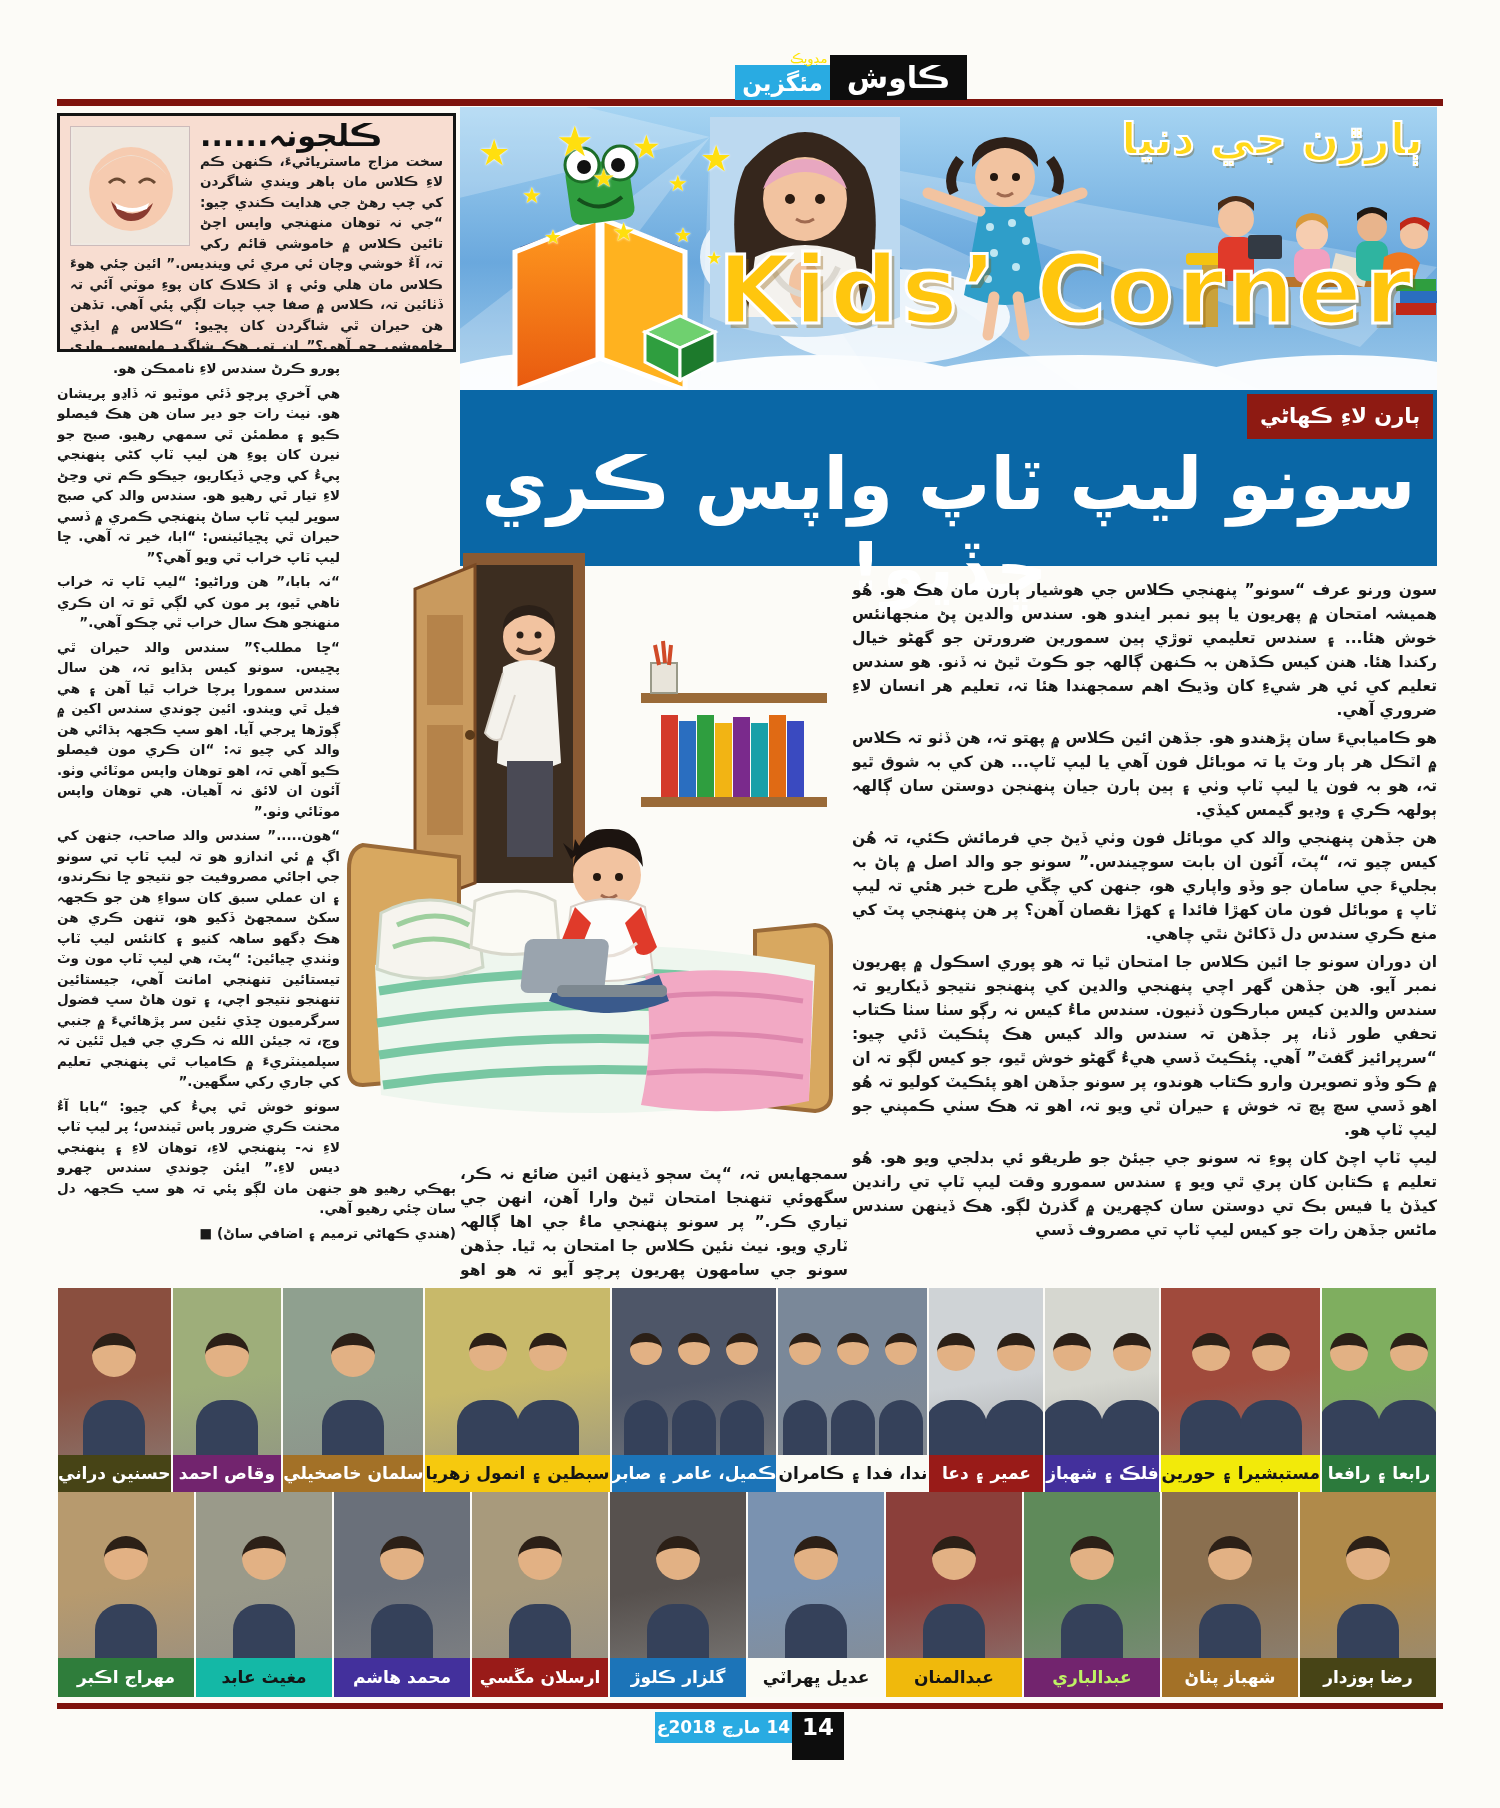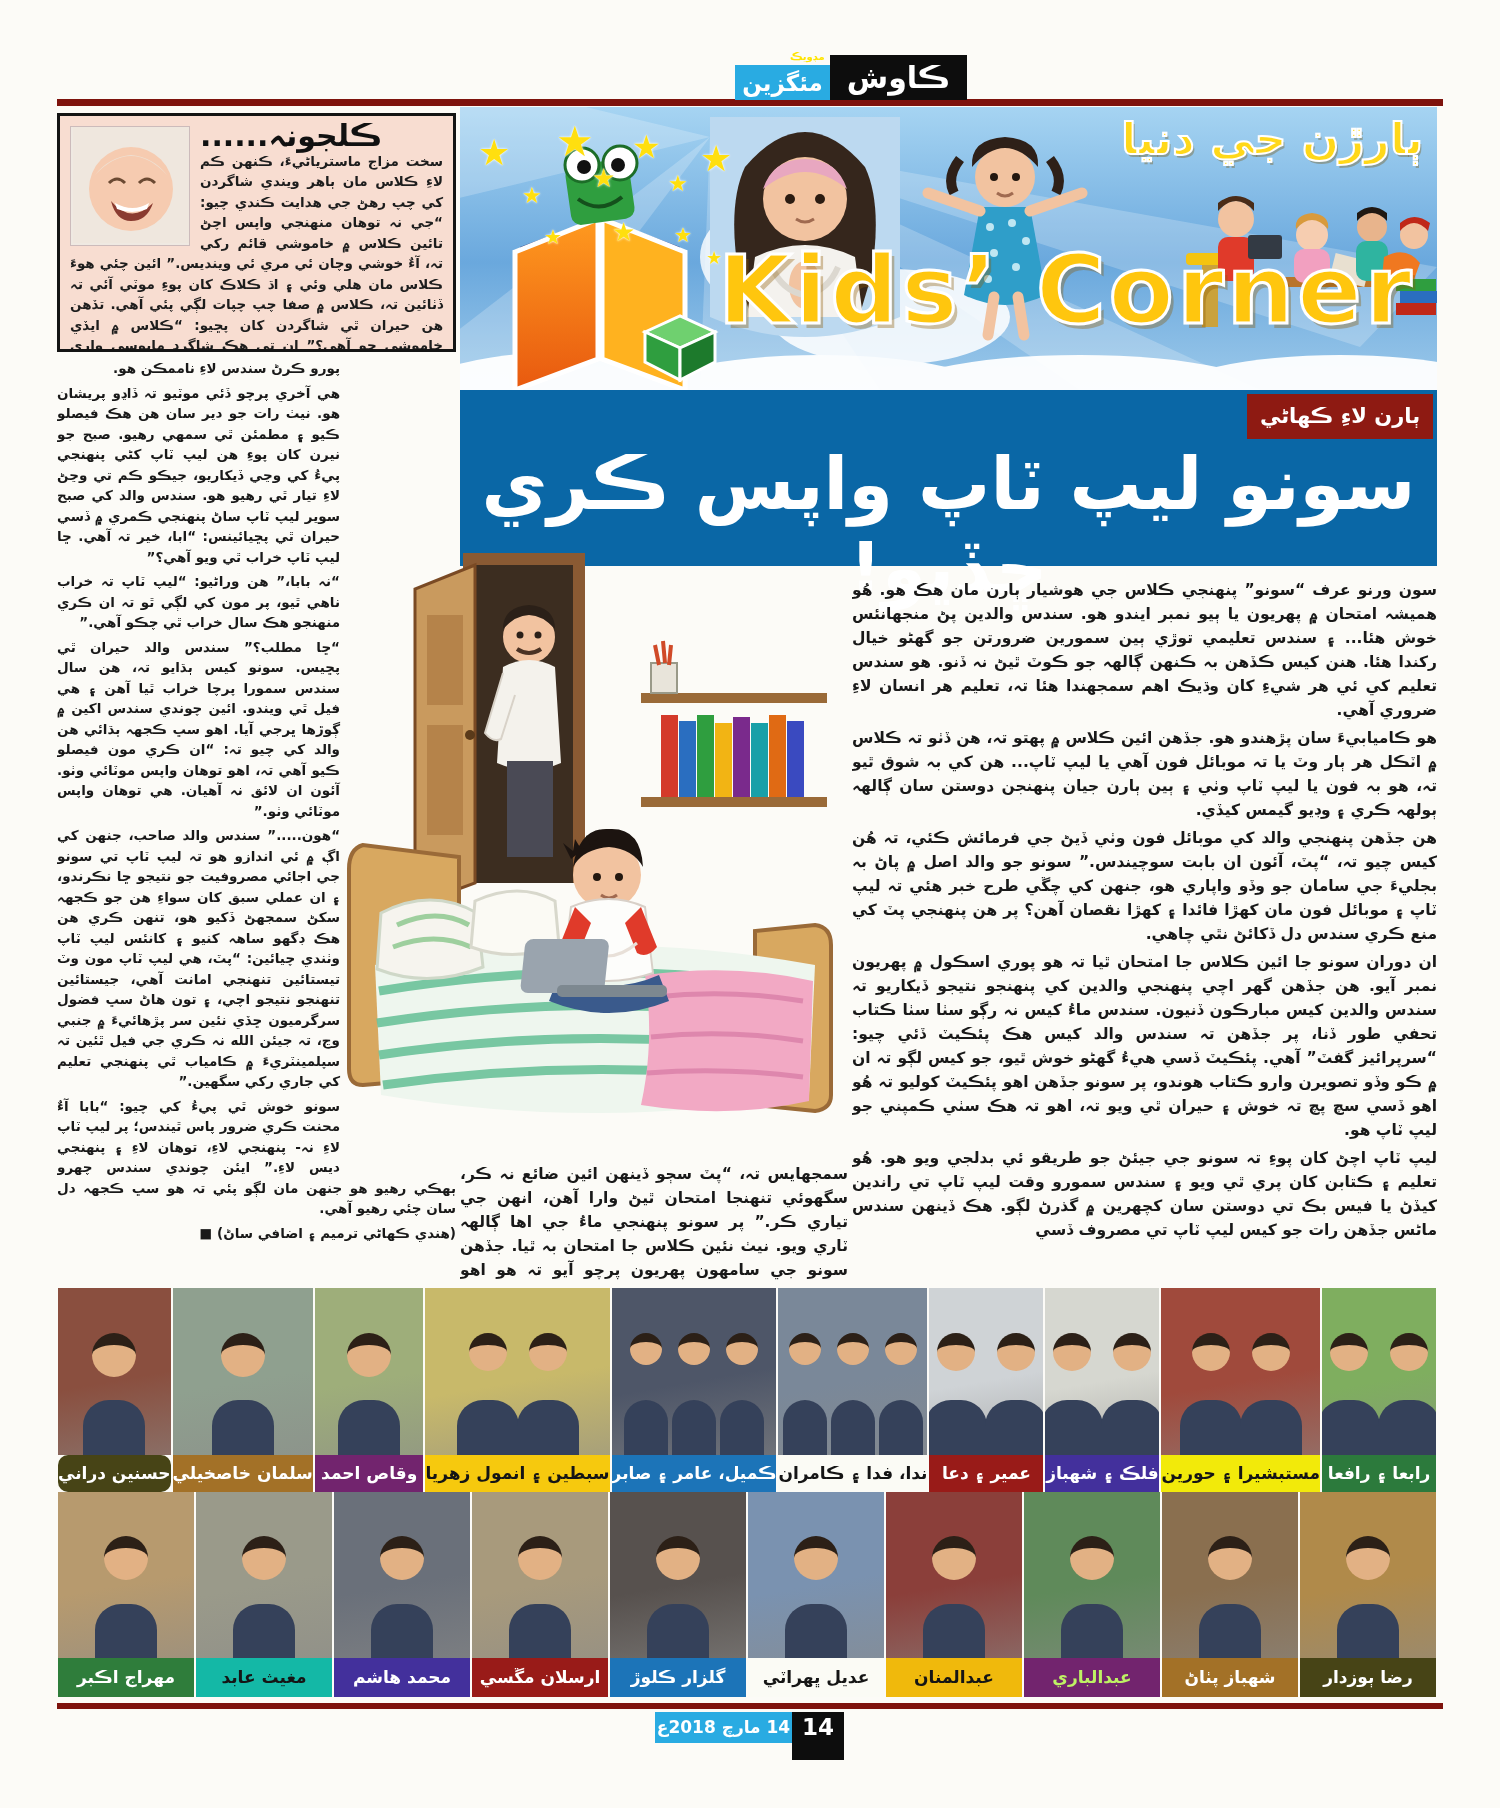--- a/index.html
+++ b/index.html
@@ -7,21 +7,21 @@
   .page{position:relative;width:1500px;height:1808px;background:#fcfbf7;margin:0 auto;overflow:hidden;}
   [dir=rtl]{direction:rtl;}
 
   
   .top-rule{position:absolute;left:57px;top:99px;width:1386px;height:7px;background:#7e130d;}
   .masthead{position:absolute;left:735px;top:55px;width:232px;height:45px;}
   .mh-blue{position:absolute;left:0;top:10px;width:95px;height:35px;background:#29abe2;color:#fff;
            font-weight:bold;font-size:23px;text-align:center;line-height:36px;}
   .mh-black{position:absolute;left:95px;top:0;width:137px;height:45px;background:#0d0d0d;color:#fff;
             font-weight:bold;font-size:30px;text-align:center;line-height:46px;}
-  .mh-mid{position:absolute;left:55px;top:-4px;color:#ffe400;font-weight:bold;font-size:10px;z-index:3;}
+  .mh-mid{position:absolute;left:55px;top:-4px;color:#ffe400;font-weight:normal;font-size:13px;z-index:3;}
 
   
   .humor-box{position:absolute;left:57px;top:113px;width:399px;height:239px;background:#f8ddd1;
              border:3px solid #141414;box-sizing:border-box;padding:8px 10px 6px 10px;overflow:hidden;}
   .humor-title{font-size:30px;font-weight:bold;color:#111;text-align:left;direction:rtl;margin:2px 8px 4px 0;}
   .humor-flow{direction:rtl;text-align:justify;font-size:13.5px;line-height:20.5px;font-weight:bold;color:#1d1d1d;}
   .baby-photo{float:left;width:118px;height:118px;margin:0 10px 6px 0;background:#efe9e2;border:1px solid #cbb;}
 
   
   .banner{position:absolute;left:460px;top:107px;width:977px;height:283px;overflow:hidden;
@@ -335,33 +335,33 @@
         <p>ليپ ٽاپ اچڻ کان پوءِ تہ سونو جي جيئڻ جو طريقو ئي بدلجي ويو هو. هُو تعليم ۽ ڪتابن کان پري ٿي ويو ۽ سندس سمورو وقت ليپ ٽاپ تي راندين کيڏڻ يا فيس بڪ تي دوستن سان کچهرين ۾ گذرڻ لڳو. هڪ ڏينهن سندس ماڻس جڏهن رات جو کيس ليپ ٽاپ تي مصروف ڏسي</p>
       </div>
   </div>
 
   <div class="photo-grid" id="photo-grid">
       <div class="photo-row row0">
         <div class="photo-cell">
           <div class="photo p1" style="background: linear-gradient(170deg, rgb(138, 79, 63) 55%, rgba(0, 0, 0, 0.45) 140%);">
             <div class="sil"></div>
           </div>
-          <div class="label" dir="rtl" style="background: rgb(71, 68, 22); color: rgb(255, 255, 255); border-radius: 10px;">حسنين دراني</div>
+          <div class="label" dir="rtl" style="background: rgb(71, 68, 22); color: rgb(255, 255, 255);">حسنين دراني</div>
+        </div>
+        <div class="photo-cell">
+          <div class="photo p1" style="background: linear-gradient(170deg, rgb(158, 174, 122) 55%, rgba(0, 0, 0, 0.45) 140%);">
+            <div class="sil"></div>
+          </div>
+          <div class="label" dir="rtl" style="background: rgb(114, 36, 110); color: rgb(255, 255, 255);">وقاص احمد</div>
         </div>
         <div class="photo-cell">
           <div class="photo p1" style="background: linear-gradient(170deg, rgb(143, 160, 143) 55%, rgba(0, 0, 0, 0.45) 140%);">
             <div class="sil"></div>
           </div>
           <div class="label" dir="rtl" style="background: rgb(163, 113, 39); color: rgb(255, 255, 255);">سلمان خاصخيلي</div>
-        </div>
-        <div class="photo-cell">
-          <div class="photo p1" style="background: linear-gradient(170deg, rgb(158, 174, 122) 55%, rgba(0, 0, 0, 0.45) 140%);">
-            <div class="sil"></div>
-          </div>
-          <div class="label" dir="rtl" style="background: rgb(114, 36, 110); color: rgb(255, 255, 255);">وقاص احمد</div>
         </div>
         <div class="photo-cell">
           <div class="photo p2" style="background: linear-gradient(170deg, rgb(200, 185, 106) 55%, rgba(0, 0, 0, 0.45) 140%);">
             <div class="sil"></div>
             <div class="sil"></div>
           </div>
           <div class="label" dir="rtl" style="background: rgb(246, 201, 14); color: rgb(21, 21, 21);">سبطين ۽ انمول زهريا</div>
         </div>
         <div class="photo-cell">
           <div class="photo p3" style="background: linear-gradient(170deg, rgb(78, 86, 104) 55%, rgba(0, 0, 0, 0.45) 140%);">

